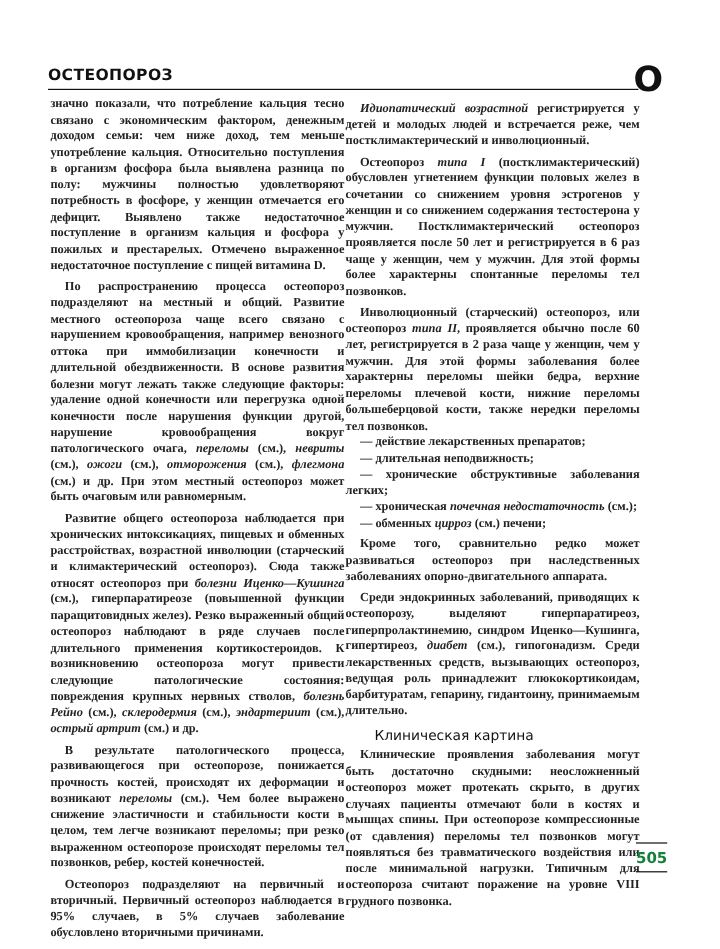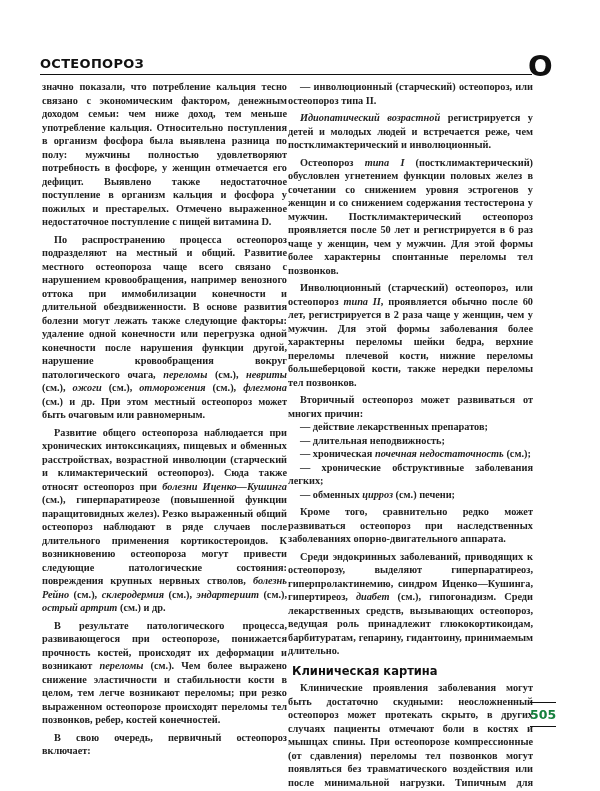--- a/index.html
+++ b/index.html
@@ -7,50 +7,49 @@
   .header { position: absolute; left: 40px; top: 52px; width: 492px; height: 22px; border-bottom: 1.5px solid #111; }
   .header-title { position: absolute; left: 0; bottom: 3px; font-family: "DejaVu Sans", sans-serif; font-weight: bold; font-size: 13px; letter-spacing: 0.3px; color: #111; }
   .letter { position: absolute; left: 528px; top: 52px; font-family: "DejaVu Sans", sans-serif; font-weight: bold; font-size: 29px; color: #111; line-height: 1; }
   .col { position: absolute; top: 80px; width: 245px; font-size: 10.3px; line-height: 13.5px; text-align: justify; hyphens: auto; }
   .col.left { left: 42px; }
   .col.right { left: 288px; }
   p { margin: 0; text-indent: 12px; font-weight: bold; }
   p.noind { text-indent: 0; }
   p.gap { margin-top: 4px; }
   i { font-style: italic; }
-  h3 { font-family: "DejaVu Sans", sans-serif; font-weight: bold; font-size: 11.5px; margin: 7px 0 3px 4px; color: #111; }
+  h3 { font-family: "DejaVu Sans", sans-serif; font-weight: normal; font-size: 11.5px; margin: 7px 0 3px 24px; color: #111; }
   .pagenum { position: absolute; left: 530px; top: 702px; width: 26px; text-align: center; font-family: "DejaVu Sans", sans-serif; font-weight: bold; font-size: 12.5px; color: #15803d; padding: 4px 0; border-top: 1.5px solid #111; border-bottom: 1.5px solid #111; }
 </style>
 </head>
 <body>
 
 <div class="header">
   <span class="header-title">ОСТЕОПОРОЗ</span>
 </div>
 <div class="letter">О</div>
 
 <div class="col left">
   <p class="noind">значно показали, что потребление кальция тесно связано с экономическим фактором, денежным доходом семьи: чем ниже доход, тем меньше употребление кальция. Относительно поступления в организм фосфора была выявлена разница по полу: мужчины полностью удовлетворяют потребность в фосфоре, у женщин отмечается его дефицит. Выявлено также недостаточное поступление в организм кальция и фосфора у пожилых и престарелых. Отмечено выраженное недостаточное поступление с пищей витамина D.</p>
   <p class="gap"><span>По распространению процесса остеопороз подразделяют на местный и общий. Развитие местного остеопороза чаще всего связано с нарушением кровообращения, например венозного оттока при иммобилизации конечности и длительной обездвиженности. В основе развития болезни могут лежать также следующие факторы: удаление одной конечности или перегрузка одной конечности после нарушения функции другой, нарушение кровообращения вокруг патологического очага, </span><i>переломы</i><span> (см.), </span><i>невриты</i><span> (см.), </span><i>ожоги</i><span> (см.), </span><i>отморожения</i><span> (см.), </span><i>флегмона</i><span> (см.) и др. При этом местный остеопороз может быть очаговым или равномерным.</span></p>
   <p class="gap"><span>Развитие общего остеопороза наблюдается при хронических интоксикациях, пищевых и обменных расстройствах, возрастной инволюции (старческий и климактерический остеопороз). Сюда также относят остеопороз при </span><i>болезни Иценко—Кушинга</i><span> (см.), гиперпаратиреозе (повышенной функции паращитовидных желез). Резко выраженный общий остеопороз наблюдают в ряде случаев после длительного применения кортикостероидов. К возникновению остеопороза могут привести следующие патологические состояния: повреждения крупных нервных стволов, </span><i>болезнь Рейно</i><span> (см.), </span><i>склеродермия</i><span> (см.), </span><i>эндартериит</i><span> (см.), </span><i>острый артрит</i><span> (см.) и др.</span></p>
   <p class="gap"><span>В результате патологического процесса, развивающегося при остеопорозе, понижается прочность костей, происходят их деформации и возникают </span><i>переломы</i><span> (см.). Чем более выражено снижение эластичности и стабильности кости в целом, тем легче возникают переломы; при резко выраженном остеопорозе происходят переломы тел позвонков, ребер, костей конечностей.</span></p>
+  <p class="gap">Остеопороз подразделяют на первичный и вторичный. Первичный остеопороз наблюдается в 95% случаев, в 5% случаев заболевание обусловлено вторичными причинами.</p>
   <p class="gap">В свою очередь, первичный остеопороз включает:</p>
 
 </div>
 
 <div class="col right">
-  <p>— инволюционный (старческий) остеопороз, или остеопороз типа II.</p>
   <p class="gap"><i>Идиопатический возрастной</i><span> регистрируется у детей и молодых людей и встречается реже, чем постклимактерический и инволюционный.</span></p>
   <p class="gap"><span>Остеопороз </span><i>типа I</i><span> (постклимактерический) обусловлен угнетением функции половых желез в сочетании со снижением уровня эстрогенов у женщин и со снижением содержания тестостерона у мужчин. Постклимактерический остеопороз проявляется после 50 лет и регистрируется в 6 раз чаще у женщин, чем у мужчин. Для этой формы более характерны спонтанные переломы тел позвонков.</span></p>
   <p class="gap"><span>Инволюционный (старческий) остеопороз, или остеопороз </span><i>типа II</i><span>, проявляется обычно после 60 лет, регистрируется в 2 раза чаще у женщин, чем у мужчин. Для этой формы заболевания более характерны переломы шейки бедра, верхние переломы плечевой кости, нижние переломы большеберцовой кости, также нередки переломы тел позвонков.</span></p>
-  <p class="gap">Вторичный остеопороз может развиваться от многих причин:</p>
   <p>— действие лекарственных препаратов;</p>
   <p>— длительная неподвижность;</p>
+  <p>— хронические обструктивные заболевания легких;</p>
   <p><span>— хроническая </span><i>почечная недостаточность</i><span> (см.);</span></p>
-  <p>— хронические обструктивные заболевания легких;</p>
   <p><span>— обменных </span><i>цирроз</i><span> (см.) печени;</span></p>
   <p class="gap">Кроме того, сравнительно редко может развиваться остеопороз при наследственных заболеваниях опорно-двигательного аппарата.</p>
   <p class="gap"><span>Среди эндокринных заболеваний, приводящих к остеопорозу, выделяют гиперпаратиреоз, гиперпролактинемию, синдром Иценко—Кушинга, гипертиреоз, </span><i>диабет</i><span> (см.), гипогонадизм. Среди лекарственных средств, вызывающих остеопороз, ведущая роль принадлежит глюкокортикоидам, барбитуратам, гепарину, гидантоину, принимаемым длительно.</span></p>
   <h3>Клиническая картина</h3>
   <p>Клинические проявления заболевания могут быть достаточно скудными: неосложненный остеопороз может протекать скрыто, в других случаях пациенты отмечают боли в костях и мышцах спины. При остеопорозе компрессионные (от сдавления) переломы тел позвонков могут появляться без травматического воздействия или после минимальной нагрузки. Типичным для остеопороза считают поражение на уровне VIII грудного позвонка.</p>
 
 </div>
 
 <div class="pagenum">505</div>
 

